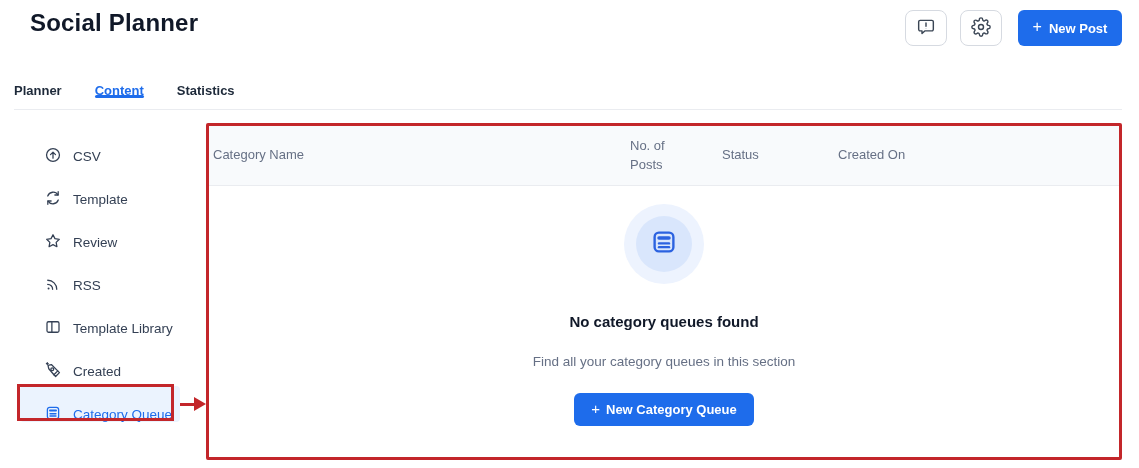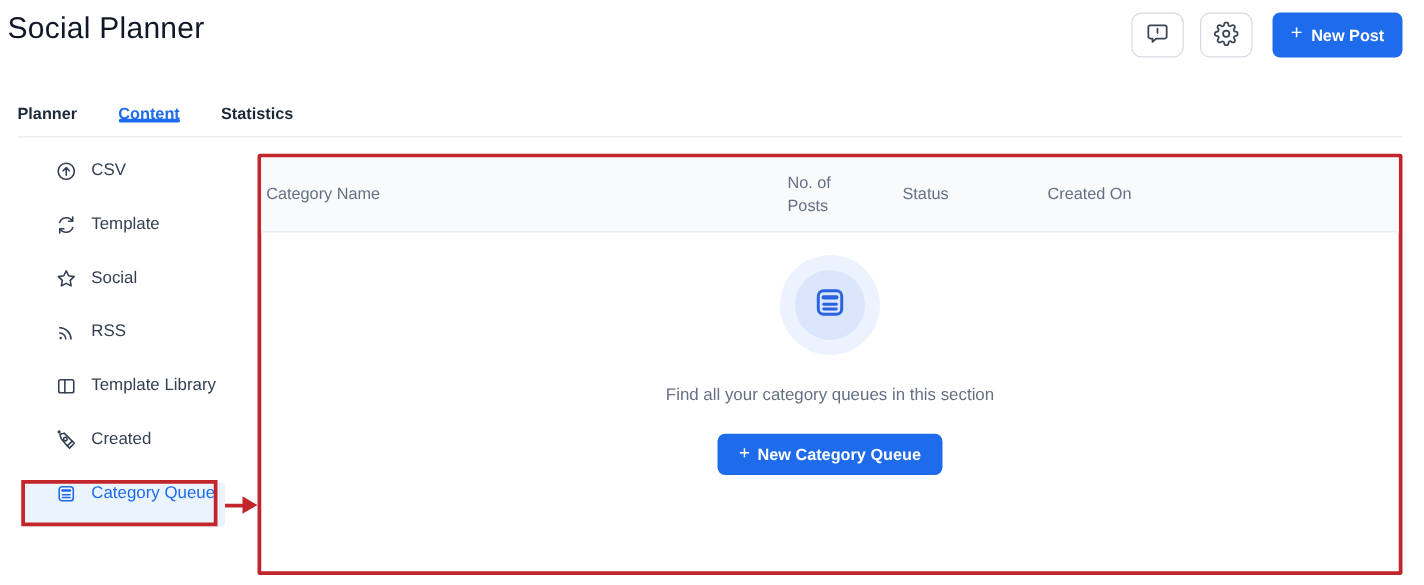--- a/index.html
+++ b/index.html
@@ -10,40 +10,40 @@
     --side-text:#344054;
     --active-bg:#ebf3fe;
     --thead-bg:#f8fafc;
     --divider:#eaecf0;
   }
   *{box-sizing:border-box}
   body{margin:0;background:#fff;font-family:"Liberation Sans",sans-serif;-webkit-font-smoothing:antialiased}
   .page{position:relative;width:1139px;height:468px;background:#fff;overflow:hidden}
 
   
-  .title{position:absolute;left:6px;top:9px;font-size:24px;font-weight:400;color:var(--text-dark);letter-spacing:.2px}
+  .title{position:absolute;left:30px;top:9px;font-size:24px;font-weight:700;color:var(--text-dark);letter-spacing:.2px}
   .hbtn{position:absolute;top:10px;height:36px;width:42px;border:1px solid #d6dae1;border-radius:8px;background:#fff;
         display:flex;align-items:center;justify-content:center;color:#3a4554;cursor:pointer;padding:0}
   .hbtn-feedback{left:905px}
   .hbtn-settings{left:960px}
   .newpost{position:absolute;left:1018px;top:10px;width:104px;height:36px;background:var(--blue);border:none;border-radius:6px;
            color:#fff;font-weight:700;font-size:13px;display:flex;align-items:center;justify-content:center;gap:7px;cursor:pointer;
            font-family:"Liberation Sans",sans-serif}
   .newpost .plus{font-size:16px;font-weight:400;position:relative;top:-1px}
 
   
   .tabs{position:absolute;left:14px;top:83px;display:flex;gap:33px}
   .tab{font-size:13px;font-weight:700;color:#1d2939;position:relative;cursor:pointer}
   .tab.active{color:var(--blue)}
   .tab.active::after{content:"";position:absolute;left:0;right:0;bottom:0;height:3px;background:var(--blue);border-radius:2px}
   .tabline{position:absolute;left:14px;top:109px;width:1108px;height:1px;background:var(--divider)}
 
   
   .sidebar{position:absolute;left:20px;top:128px;width:160px}
-  .sitem{height:36px;margin-bottom:7px;display:flex;align-items:flex-start;gap:11px;padding-left:24px;
+  .sitem{height:36px;margin-bottom:7px;display:flex;align-items:flex-end;gap:11px;padding-left:24px;
          font-size:13.5px;color:var(--side-text);border-radius:4px;cursor:pointer;white-space:nowrap}
   .sitem svg{flex:0 0 auto;display:block}
   .sitem.active{background:var(--active-bg);color:var(--blue)}
 
   
   .annot-box{position:absolute;left:17px;top:384px;width:157px;height:37px;border:3px solid var(--red);pointer-events:none}
   .annot-line{position:absolute;left:180px;top:403px;width:17px;height:3px;background:var(--red);pointer-events:none}
   .annot-head{position:absolute;left:194px;top:397px;width:0;height:0;border-left:12px solid var(--red);
               border-top:7px solid transparent;border-bottom:7px solid transparent;pointer-events:none}
 
@@ -129,21 +129,21 @@
       </span>
       <span>Template</span>
     </div>
 
     <div class="sitem">
       <span>
         <svg width="18" height="18" viewBox="0 0 24 24" fill="none" stroke="currentColor" stroke-width="1.7" stroke-linecap="round" stroke-linejoin="round">
           <path d="M12 3.6l2.6 5.2 5.8.9-4.2 4.1 1 5.8L12 16.9l-5.2 2.7 1-5.8-4.2-4.1 5.8-.9z"></path>
         </svg>
       </span>
-      <span>Social</span>
+      <span>Review</span>
     </div>
 
     <div class="sitem">
       <span>
         <svg width="18" height="18" viewBox="0 0 24 24" fill="none" stroke="currentColor" stroke-width="1.7" stroke-linecap="round" stroke-linejoin="round">
           <path d="M5 12.5a6.5 6.5 0 0 1 6.5 6.5"></path>
             <path d="M5 7a12 12 0 0 1 12 12"></path>
           <circle cx="6.1" cy="17.9" r="1.3" fill="currentColor" stroke="none"></circle>
         </svg>
       </span>
@@ -206,20 +206,21 @@
           <span>
             <svg width="30" height="30" viewBox="0 0 24 24" fill="none" stroke="#2b62e0" stroke-width="1.9" stroke-linecap="round" stroke-linejoin="round">
               <rect x="4.5" y="4.5" width="15" height="15" rx="3.4"></rect>
               <path d="M8 8.7h8" stroke-width="2.8"></path>
               <path d="M8 13.1h8"></path>
                 <path d="M8 16.1h8"></path>
             </svg>
           </span>
         </div>
       </div>
+      <div class="empty-title">No category queues found</div>
       <div class="empty-sub">Find all your category queues in this section</div>
       <button class="empty-btn">
         <span class="plus">+</span>
         <span>New Category Queue</span>
       </button>
     </div>
   </div>
 
 </div>
 

